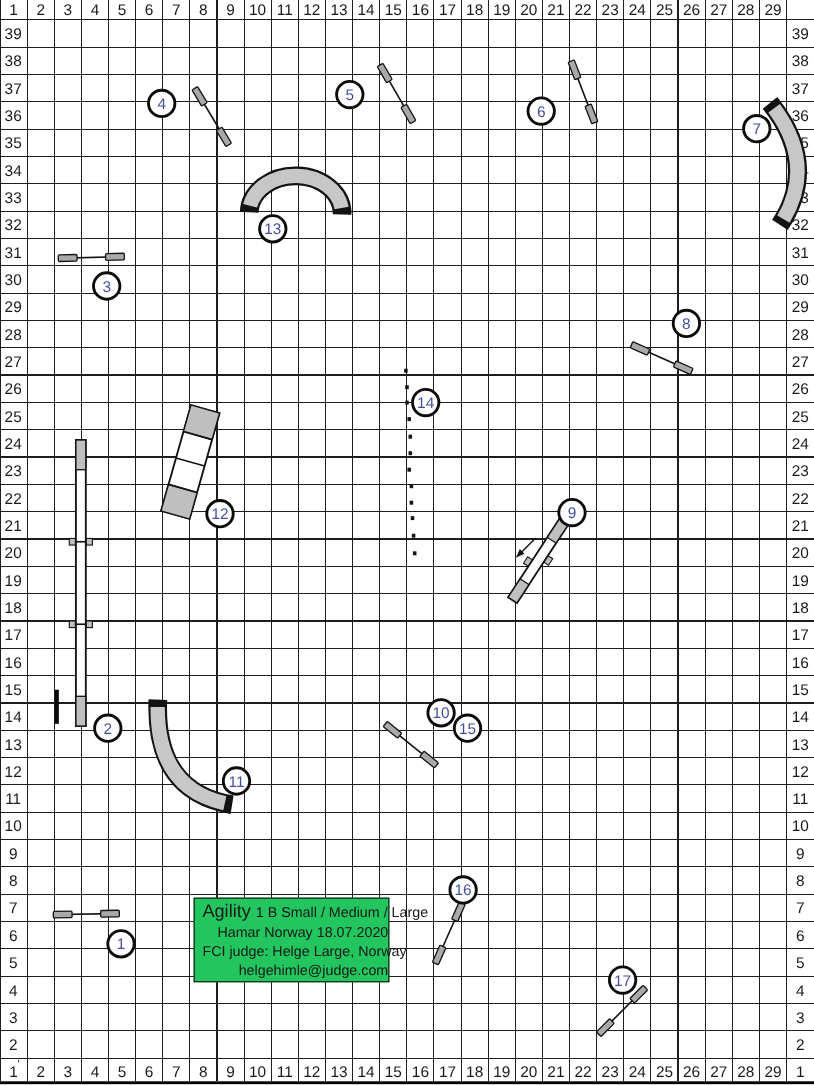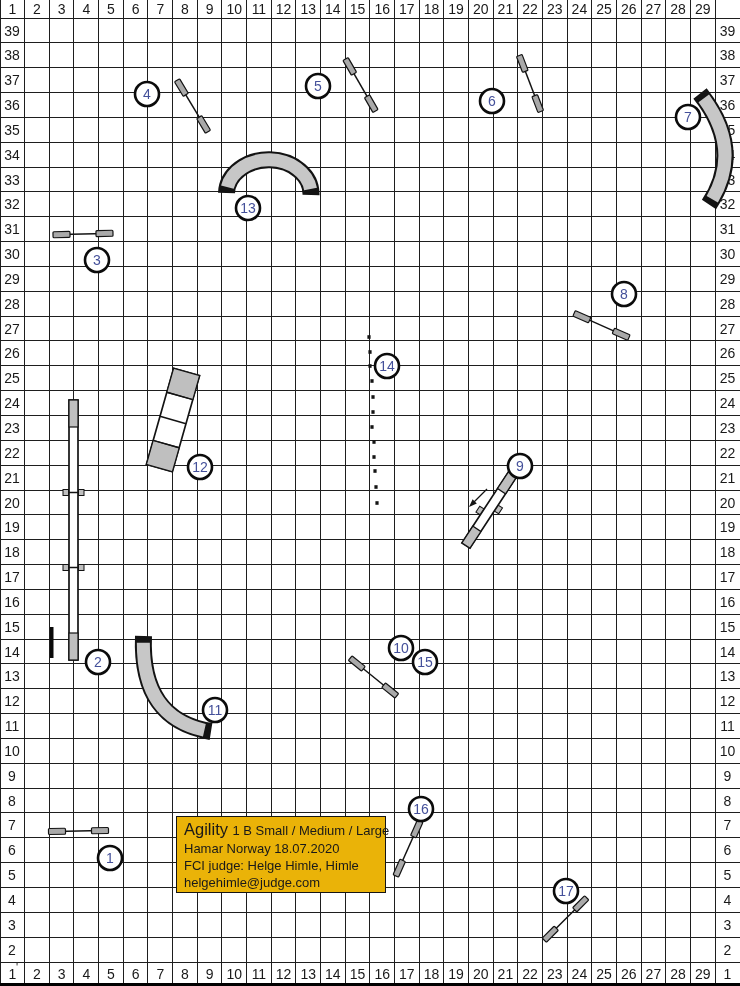--- a/index.html
+++ b/index.html
@@ -12,26 +12,26 @@
   .badge{fill:#fff;stroke:#0b0b0b;stroke-width:2.6;}
   .bnum{font-family:"Liberation Sans",sans-serif;font-size:14px;fill:var(--number);text-anchor:middle;}
   .oline{stroke:var(--outline);stroke-width:1.5;fill:none;}
   .wing{fill:var(--wing);stroke:var(--outline);stroke-width:1.2;}
   .plank{fill:#fff;stroke:var(--outline);stroke-width:1.7;}
   .czone{fill:var(--contact);stroke:var(--outline);stroke-width:1.2;}
   .tab{fill:var(--contact);stroke:var(--outline);stroke-width:1;}
   .tun-o{stroke:var(--outline);stroke-width:17;fill:none;}
   .tun-i{stroke:var(--tunnel);stroke-width:13;fill:none;}
   .wdot{fill:#141414;}
-  .infobox{position:absolute;left:176px;top:816px;width:210px;height:77px;box-sizing:border-box;
-           background:#eab308;border:1px solid #151515;padding:3px 0 0 7px;color:var(--text);}
+  .infobox{position:absolute;left:176px;top:816px;width:178px;height:77px;box-sizing:border-box;
+           background:#22c55e;border:1px solid #151515;padding:3px 0 0 7px;color:var(--text);}
   .ib-line1{line-height:19px;white-space:nowrap;}
   .ib-big{font-size:16.5px;}
   .ib-small{font-size:13px;}
-  .ib-line{font-size:13px;line-height:17px;white-space:nowrap;}
+  .ib-line{font-size:13px;line-height:17px;white-space:nowrap;text-align:right;}
 </style>
 </head>
 <body>
 
 <div class="stage">
 
   <svg id="course-svg" width="740" height="986" viewBox="0 0 740 986">
     <defs>
       <g id="jump-def">
         <line class="oline" x1="-23" y1="0" x2="23" y2="0"></line>
@@ -398,17 +398,17 @@
           <circle cx="566" cy="891" r="12" class="badge"></circle>
           <text x="566" y="896" class="bnum">17</text>
         </g>
       </g>
   </svg>
 
   <div class="infobox">
     <div class="ib-line1"><span class="ib-big">Agility</span>
       <span class="ib-small">1 B Small / Medium / Large</span></div>
     <div class="ib-line">Hamar Norway 18.07.2020</div>
-    <div class="ib-line">FCI judge: Helge Himle, Himle</div>
+    <div class="ib-line">FCI judge: Helge Large, Norway</div>
     <div class="ib-line">helgehimle@judge.com</div>
   </div>
 
 </div>
 
 </body></html>

